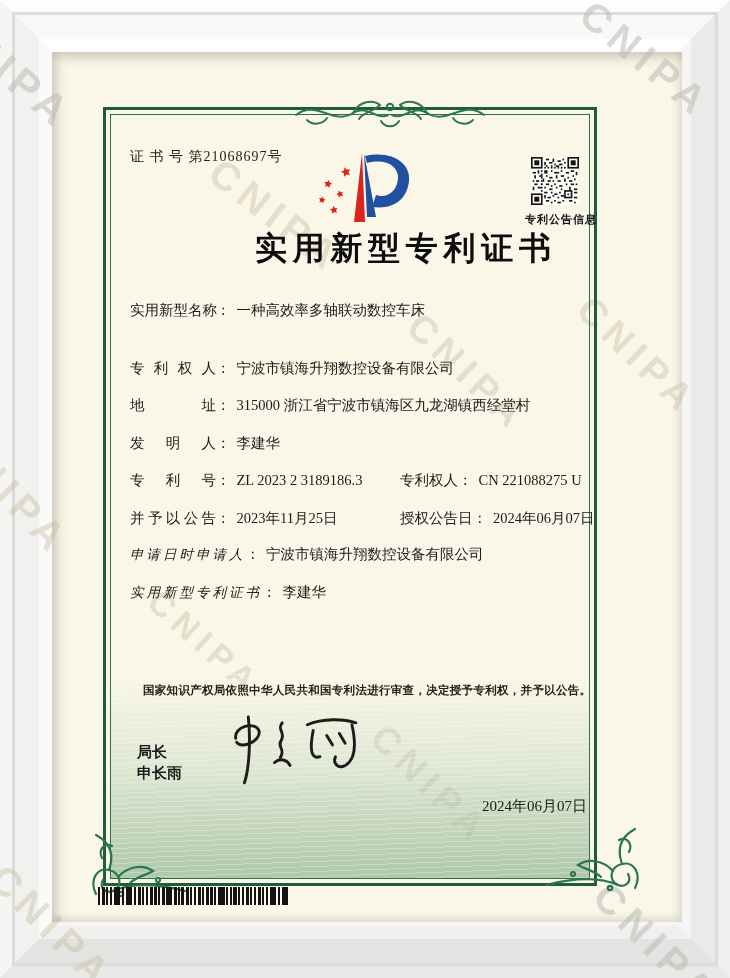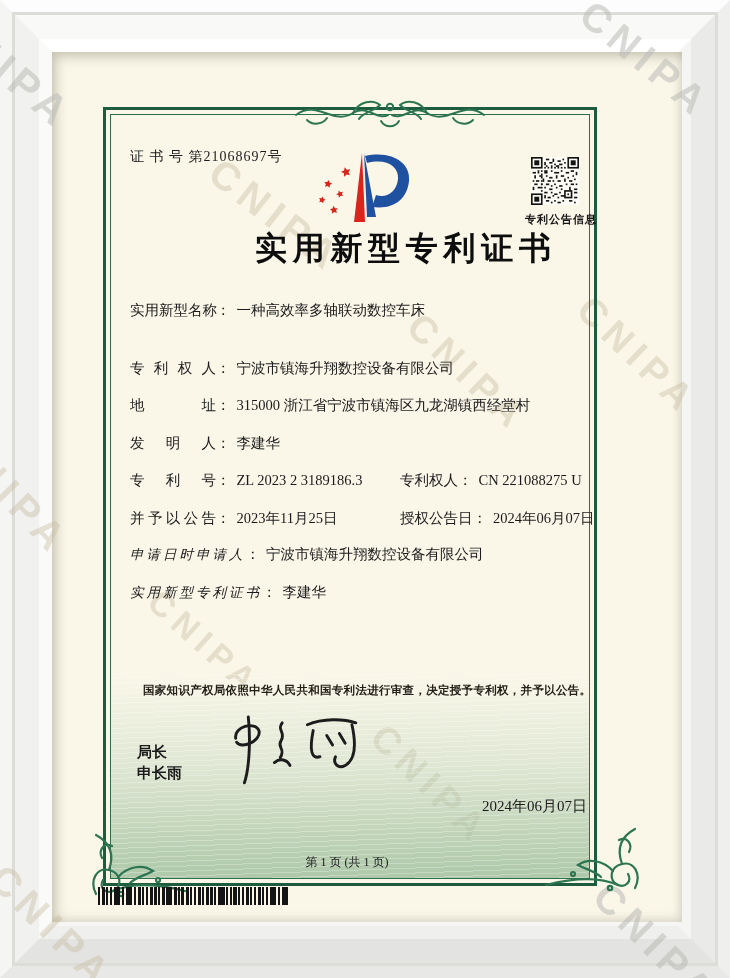--- a/index.html
+++ b/index.html
@@ -284,17 +284,16 @@
       <path d="M50,55 C56,50 63,52 66,58"></path>
       <path d="M84,16 C100,9 122,10 134,14"></path>
       <path d="M90,22 C86,42 88,52 97,49"></path>
       <path d="M130,16 C134,34 134,52 123,58 C116,62 110,56 113,49"></path>
       <path d="M104,27 L110,37"></path>
       <path d="M117,25 L123,35"></path>
     </g>
   </svg>
   <div class="issue-date">2024年06月07日</div>
 
-  <div class="page-info">第 1 页 (共 1 页)</div>
 
   <div class="barcode"></div>
 
 </div>
 
 </body></html>

